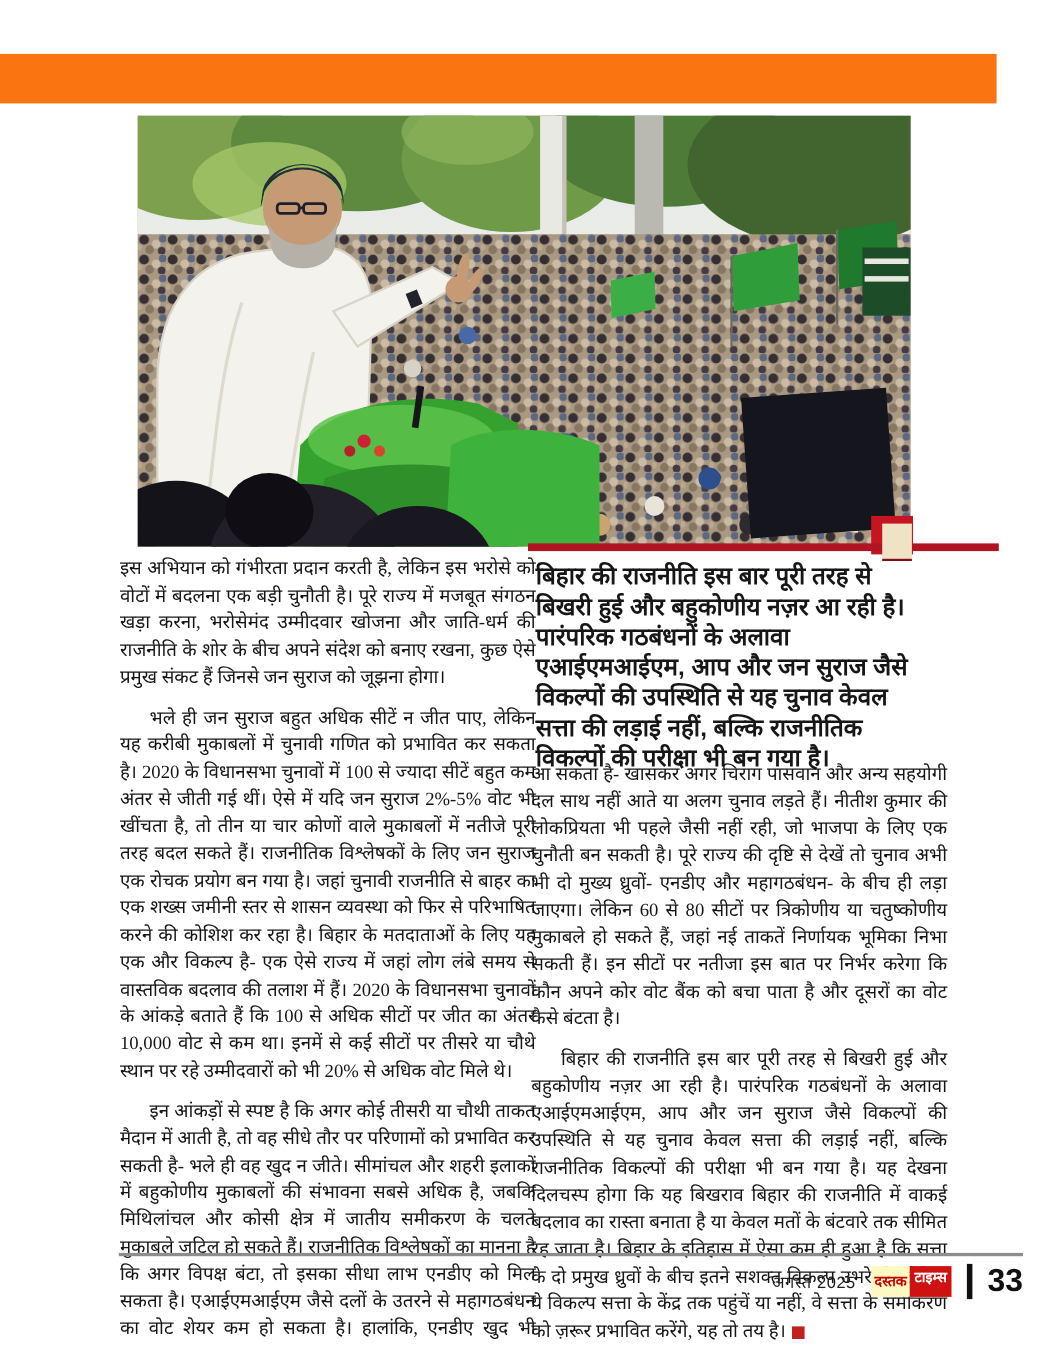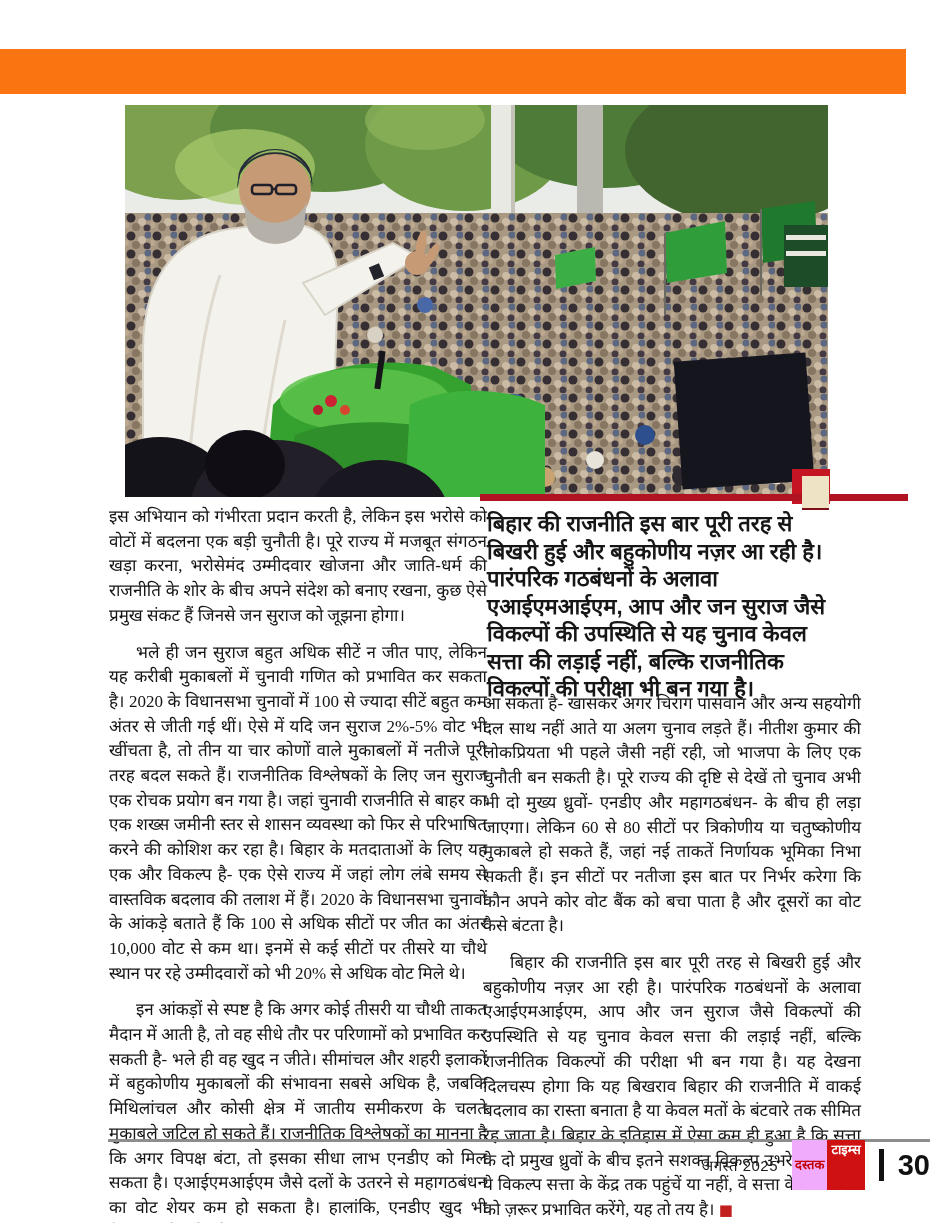--- a/index.html
+++ b/index.html
@@ -29,21 +29,21 @@
   #col-left{left:109px;top:505px;height:600px;font-family:Liberation Serif, serif;}
   #col-right{left:483px;top:692px;height:400px;}
   .col p{margin:0;}
   .col p.indent{text-indent:27px;margin-top:12px;}
   #end-mark{color:#c32020;font-family:"DejaVu Sans",sans-serif;font-size:15px;}
   
   #footer-rule{left:108px;top:1139px;width:822px;height:3px;background:#8d8d8d;}
   #footer-items{left:108px;top:1143px;width:822px;height:44px;display:flex;justify-content:flex-end;align-items:center;gap:14px;}
   #footer-date{font-family:"Liberation Sans","DejaVu Sans",sans-serif;font-weight:400;font-size:15px;color:#1c1c1c;letter-spacing:.5px;}
   #footer-logo{display:flex;font-family:"Liberation Sans","DejaVu Sans",sans-serif;font-weight:800;font-size:13px;line-height:18px;}
-  #footer-logo .w1{background:#f0abfc;color:#c40000;padding:16px 3px;}
+  #footer-logo .w1{background:#fef9c3;color:#c40000;padding:5px 3px;}
   #footer-logo .w2{background:#d01111;color:#ffffff;padding:1px 4px;}
   #footer-divider{width:5px;height:32px;background:#111;}
   #footer-page{font-family:"Liberation Sans","DejaVu Sans",sans-serif;font-weight:800;font-size:29px;color:#101010;}
 </style>
 </head>
 <body>
 
 <div id="page">
 
   <div id="orange-band" class="abs"></div>
@@ -171,16 +171,16 @@
   </div>
 
   <div id="footer-rule" class="abs"></div>
   <div id="footer-items" class="abs">
     <span id="footer-date">अगस्त 2025</span>
     <span id="footer-logo">
       <span class="w1">दस्तक</span>
       <span class="w2">टाइम्स</span>
     </span>
     <span id="footer-divider"></span>
-    <span id="footer-page">30</span>
+    <span id="footer-page">33</span>
   </div>
 
 </div>
 
 </body></html>

